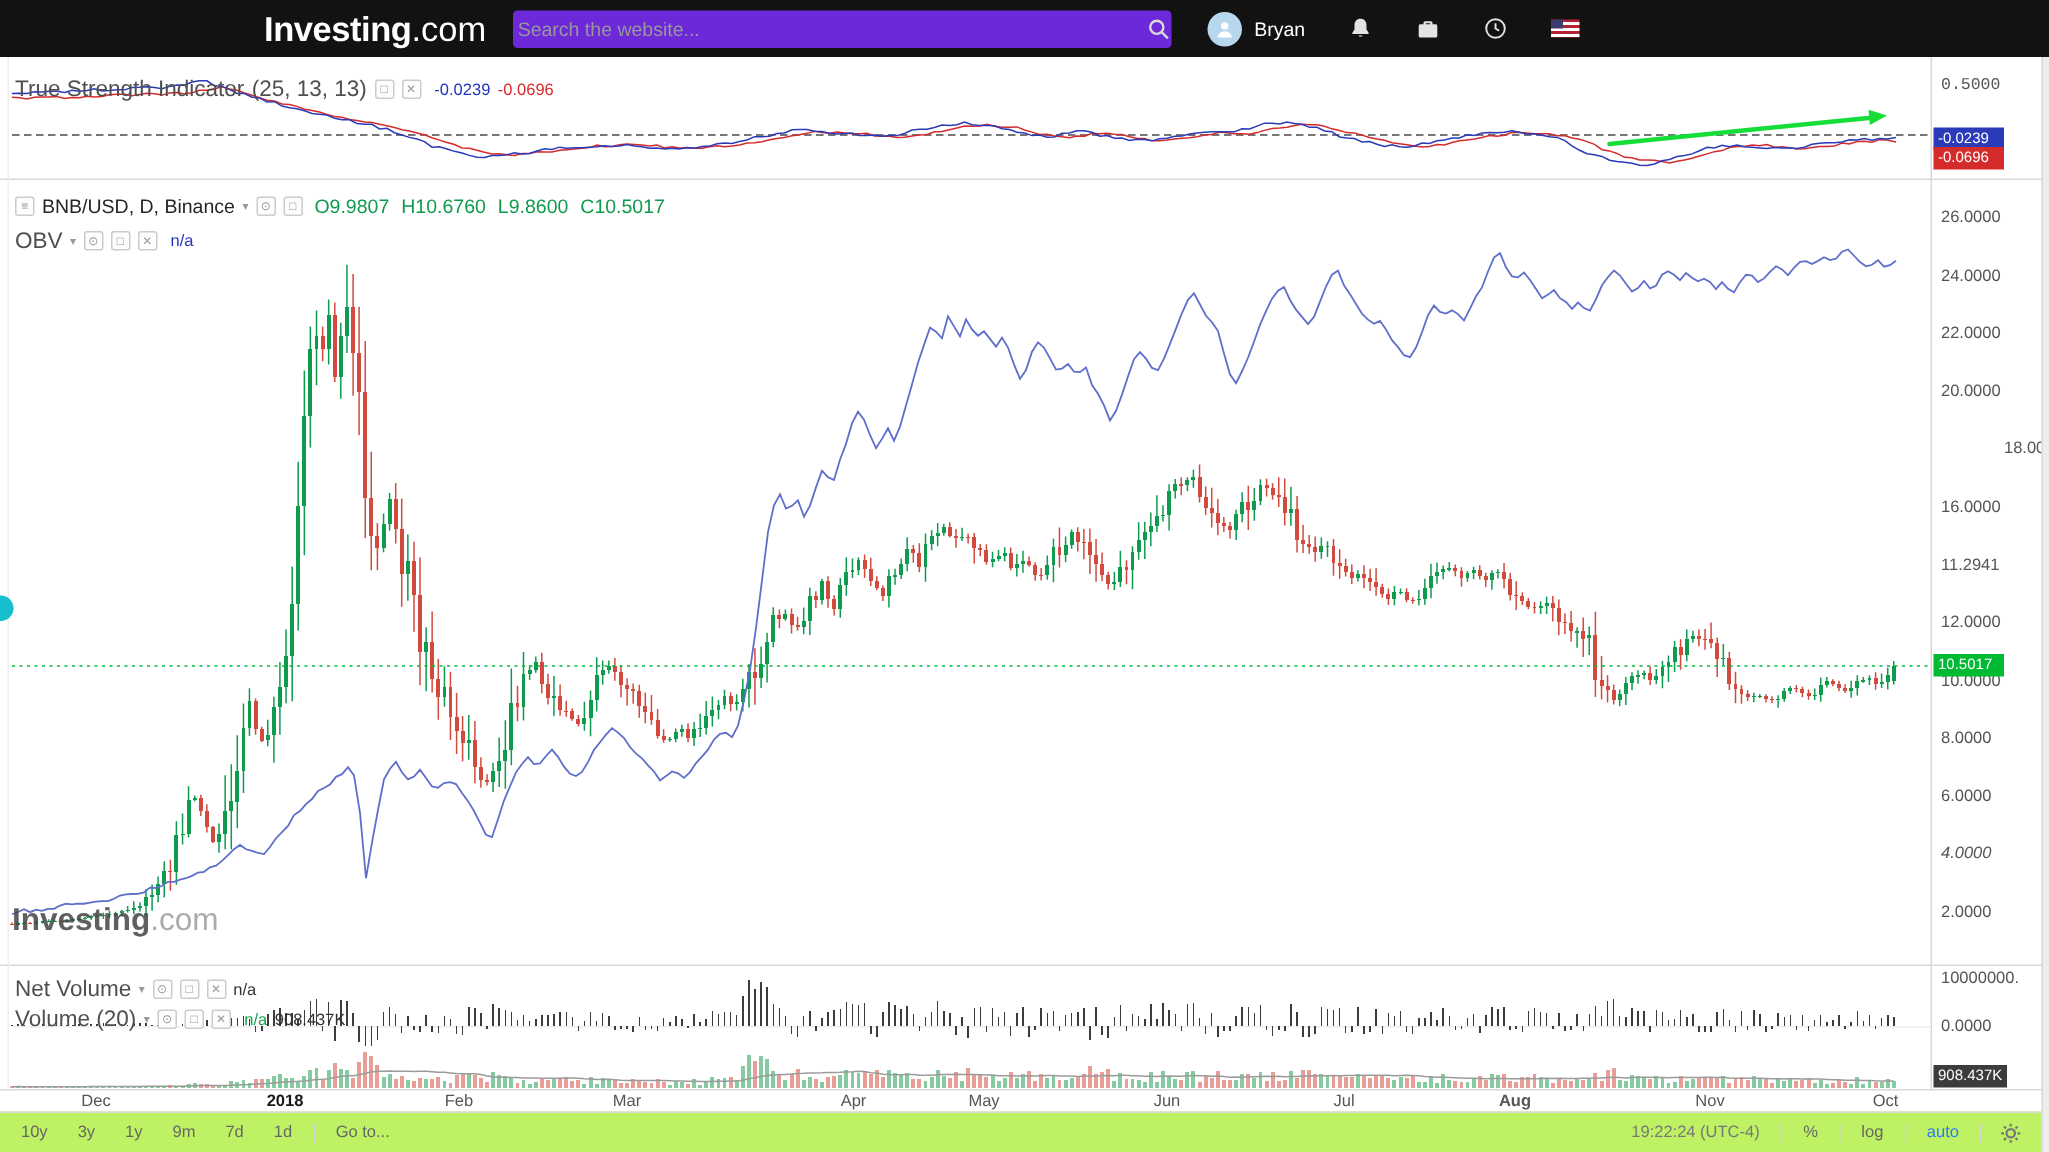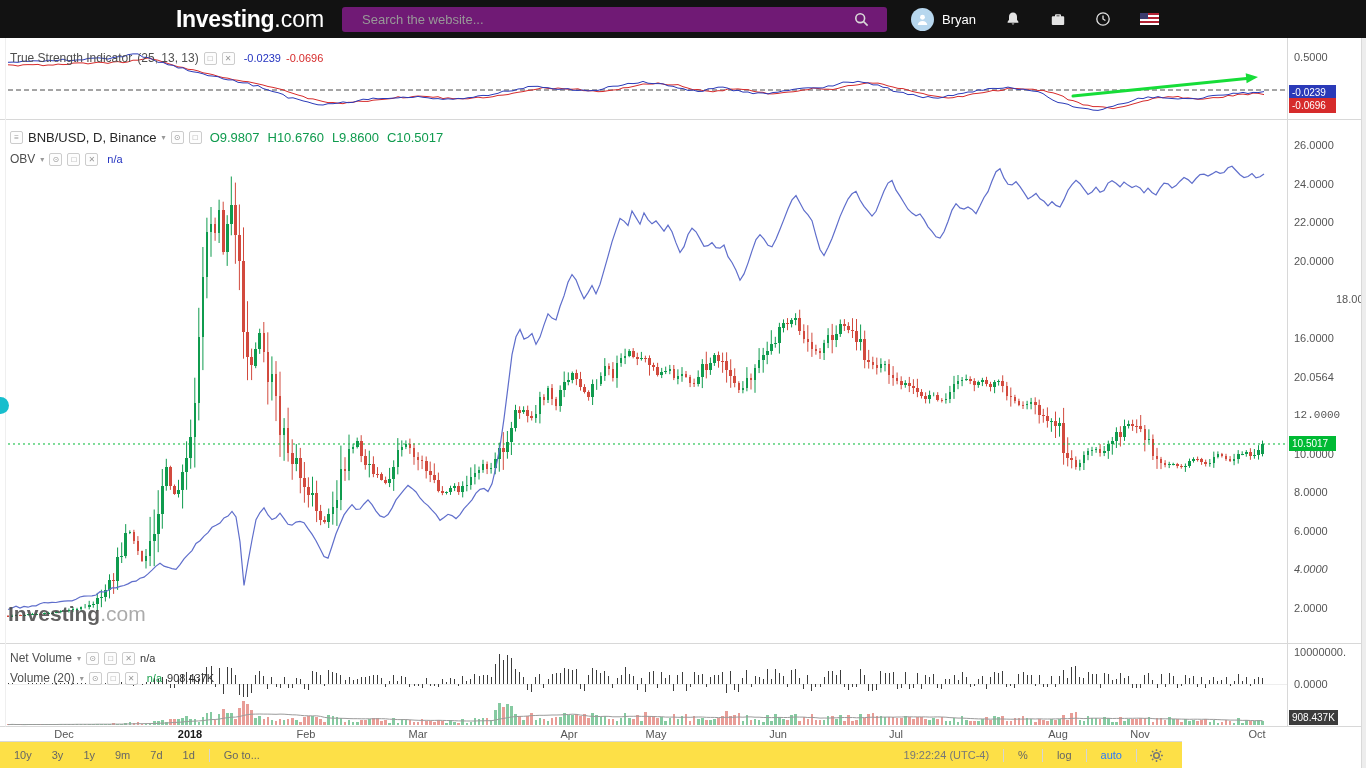--- a/index.html
+++ b/index.html
@@ -3,55 +3,55 @@
 <meta charset="utf-8">
 <style>
 *{box-sizing:border-box}
 html,body{margin:0;padding:0;width:1366px;height:768px;overflow:hidden;background:#fff;
  font-family:"Liberation Sans","DejaVu Sans",sans-serif}
 .topbar{position:absolute;left:0;top:0;width:1366px;height:38px;background:#121212;
  display:flex;align-items:center;z-index:5}
 .logo{margin-left:176px;font-size:23px;color:#fff;text-decoration:none;line-height:1;white-space:nowrap}
 .logo b{font-weight:700;letter-spacing:-.3px}
 .logo .lsuf{font-weight:400}
-.search{margin-left:18px;width:545px;height:25px;background:#701a75;border-radius:3px;
- display:flex;align-items:center;padding:0 18px}
+.search{margin-left:18px;width:439px;height:25px;background:#6d28d9;border-radius:3px;
+ display:flex;align-items:center;padding:0 1px}
 .search input{flex:1;border:0;outline:0;background:transparent;color:#ccc;font-size:13px;font-family:inherit}
 .search input::placeholder{color:#989898}
 .mag{display:flex;align-items:center;margin-left:6px;cursor:pointer}
 .userbox{display:flex;align-items:center;margin-left:24px;gap:8px;cursor:pointer}
 .avatar{width:23px;height:23px;border-radius:50%;background:#b7d7ee;display:flex;align-items:center;justify-content:center;overflow:hidden}
 .uname{color:#fff;font-size:13px}
 .hicon{margin-left:29px;display:flex;align-items:center;cursor:pointer}
 .flag{position:relative;width:19px;height:12px;background:repeating-linear-gradient(180deg,#b22234 0 2px,#fff 2px 4px);overflow:hidden}
 .flag .canton{position:absolute;left:0;top:0;width:8px;height:6px;background:#3c3b6e}
 #plot{position:absolute;left:0;top:38px;width:1366px;height:703px;z-index:1}
 #overlay{position:absolute;left:0;top:0;width:1366px;height:768px;z-index:3;pointer-events:none}
 #overlay *{pointer-events:auto}
 .row{position:absolute;display:flex;align-items:center;gap:5px;white-space:nowrap}
-.lbl{font-size:12px;color:#4f4f4f}
+.lbl{font-size:15px;color:#4f4f4f}
 .sym{font-size:13px;color:#262626;cursor:pointer}
 .caret{font-size:8px;color:#999}
 .ibtn{width:13px;height:13px;border:1px solid #ccc;border-radius:2px;background:#fdfdfd;color:#999;
  font-size:8px;line-height:11px;text-align:center;cursor:pointer;display:inline-block}
 .ohlc{font-size:13px;color:#0f9b4e;margin-left:3px}
 .vblue{font-size:11px;color:#2433c0;margin-left:4px}
 .vred{font-size:11px;color:#d62b2b}
 .vgreen{font-size:11px;color:#18a04c;margin-left:4px}
 .vdark{font-size:11px;color:#333}
 .watermark{position:absolute;left:8px;top:602px;font-size:21px;font-weight:700;color:#454545;opacity:.85;z-index:2}
 .watermark .wsuf{font-weight:400;color:#9d9d9d}
 .axis-label{position:absolute;left:1294px;font-size:11px;color:#555;white-space:nowrap}
 .month{position:absolute;top:728px;font-size:11px;color:#555;transform:translateX(-50%)}
 .month.strong{color:#1a1a1a;font-weight:700}
 .badge{position:absolute;left:1289px;min-width:47px;padding:0 3px;height:15px;line-height:15px;
  font-size:10px;color:#fff;text-align:left;z-index:4}
 .notch{position:absolute;left:-8px;top:397px;width:17px;height:17px;border-radius:50%;background:#17becd;cursor:pointer;z-index:4}
 .scrollstrip{position:absolute;right:0;top:38px;width:5px;height:730px;background:#ededed;border-left:1px solid #d9d9d9;z-index:6}
-.toolbar{position:absolute;left:0;top:741px;width:1182px;height:27px;background:#fde047;border-top:1px solid #d8d8d8;
+.toolbar{position:absolute;left:0;top:741px;width:1366px;height:27px;background:#bef264;border-top:1px solid #d8d8d8;
  display:flex;align-items:center;z-index:5;font-size:11px;color:#666}
 .tb-left{display:flex;align-items:center;height:100%;padding-left:4px}
 .tb-btn{padding:0 10px;height:100%;display:flex;align-items:center;cursor:pointer}
 .sep{width:1px;height:13px;background:#d5d5d5;margin:0 4px;display:inline-block}
 .tb-right{margin-left:auto;display:flex;align-items:center;padding-right:12px;gap:2px}
 .tb-clock{color:#777;padding:0 8px}
 .tb-btn2{padding:0 8px;cursor:pointer}
 .auto{color:#2979ff}
 .tb-gear{display:flex;align-items:center;padding:0 6px;cursor:pointer}
 </style>
@@ -179,39 +179,39 @@
 
   <div class="watermark"><span>Investing</span><span class="wsuf">.com</span></div>
 
   <div class="notch"></div>
 <div class="axis-label" style="top: 139px;">26.0000</div>
     <div class="axis-label" style="top: 177.583px;">24.0000</div>
     <div class="axis-label" style="top: 216.167px;">22.0000</div>
     <div class="axis-label" style="top: 254.75px;">20.0000</div>
     <div class="axis-label" style="top: 293.334px; margin-left: 42px;">18.0000</div>
     <div class="axis-label" style="top: 331.917px;">16.0000</div>
-    <div class="axis-label" style="top: 370.5px;">20.0564</div>
-    <div class="axis-label" style="top: 409.084px; font-family: Liberation Mono, monospace;">12.0000</div>
+    <div class="axis-label" style="top: 370.5px;">11.2941</div>
+    <div class="axis-label" style="top: 409.084px;">12.0000</div>
     <div class="axis-label" style="top: 447.667px;">10.0000</div>
     <div class="axis-label" style="top: 486.251px;">8.0000</div>
     <div class="axis-label" style="top: 524.834px;">6.0000</div>
     <div class="axis-label" style="top: 563.417px; font-style: italic;">4.0000</div>
     <div class="axis-label" style="top: 602.001px;">2.0000</div>
-    <div class="axis-label" style="top: 51px;">0.5000</div>
+    <div class="axis-label" style="top: 51px; font-family: Liberation Mono, monospace;">0.5000</div>
     <div class="axis-label" style="top: 646px;">10000000.</div>
     <div class="axis-label" style="top: 678px;">0.0000</div>
     <div class="month" style="left: 64px;">Dec</div>
     <div class="month strong" style="left: 190px;">2018</div>
     <div class="month" style="left: 306px;">Feb</div>
     <div class="month" style="left: 418px;">Mar</div>
     <div class="month" style="left: 539px; margin-left: 30px;">Apr</div>
     <div class="month" style="left: 656px;">May</div>
     <div class="month" style="left: 778px;">Jun</div>
     <div class="month" style="left: 896px;">Jul</div>
-    <div class="month" style="left: 1058px;">Aug</div>
+    <div class="month" style="left: 1010px; font-weight: bold;">Aug</div>
     <div class="month" style="left: 1140px;">Nov</div>
     <div class="month" style="left: 1257px;">Oct</div>
     <div class="badge" style="top: 84.5px; background: rgb(42, 58, 184);">-0.0239</div>
     <div class="badge" style="top: 98px; background: rgb(214, 43, 43);">-0.0696</div>
     <div class="badge" style="top: 436.489px; background: rgb(0, 186, 52);">10.5017</div>
     <div class="badge" style="top: 709.5px; background: rgb(60, 60, 60);">908.437K</div>
   </div>
 
 <div class="scrollstrip"></div>
 

